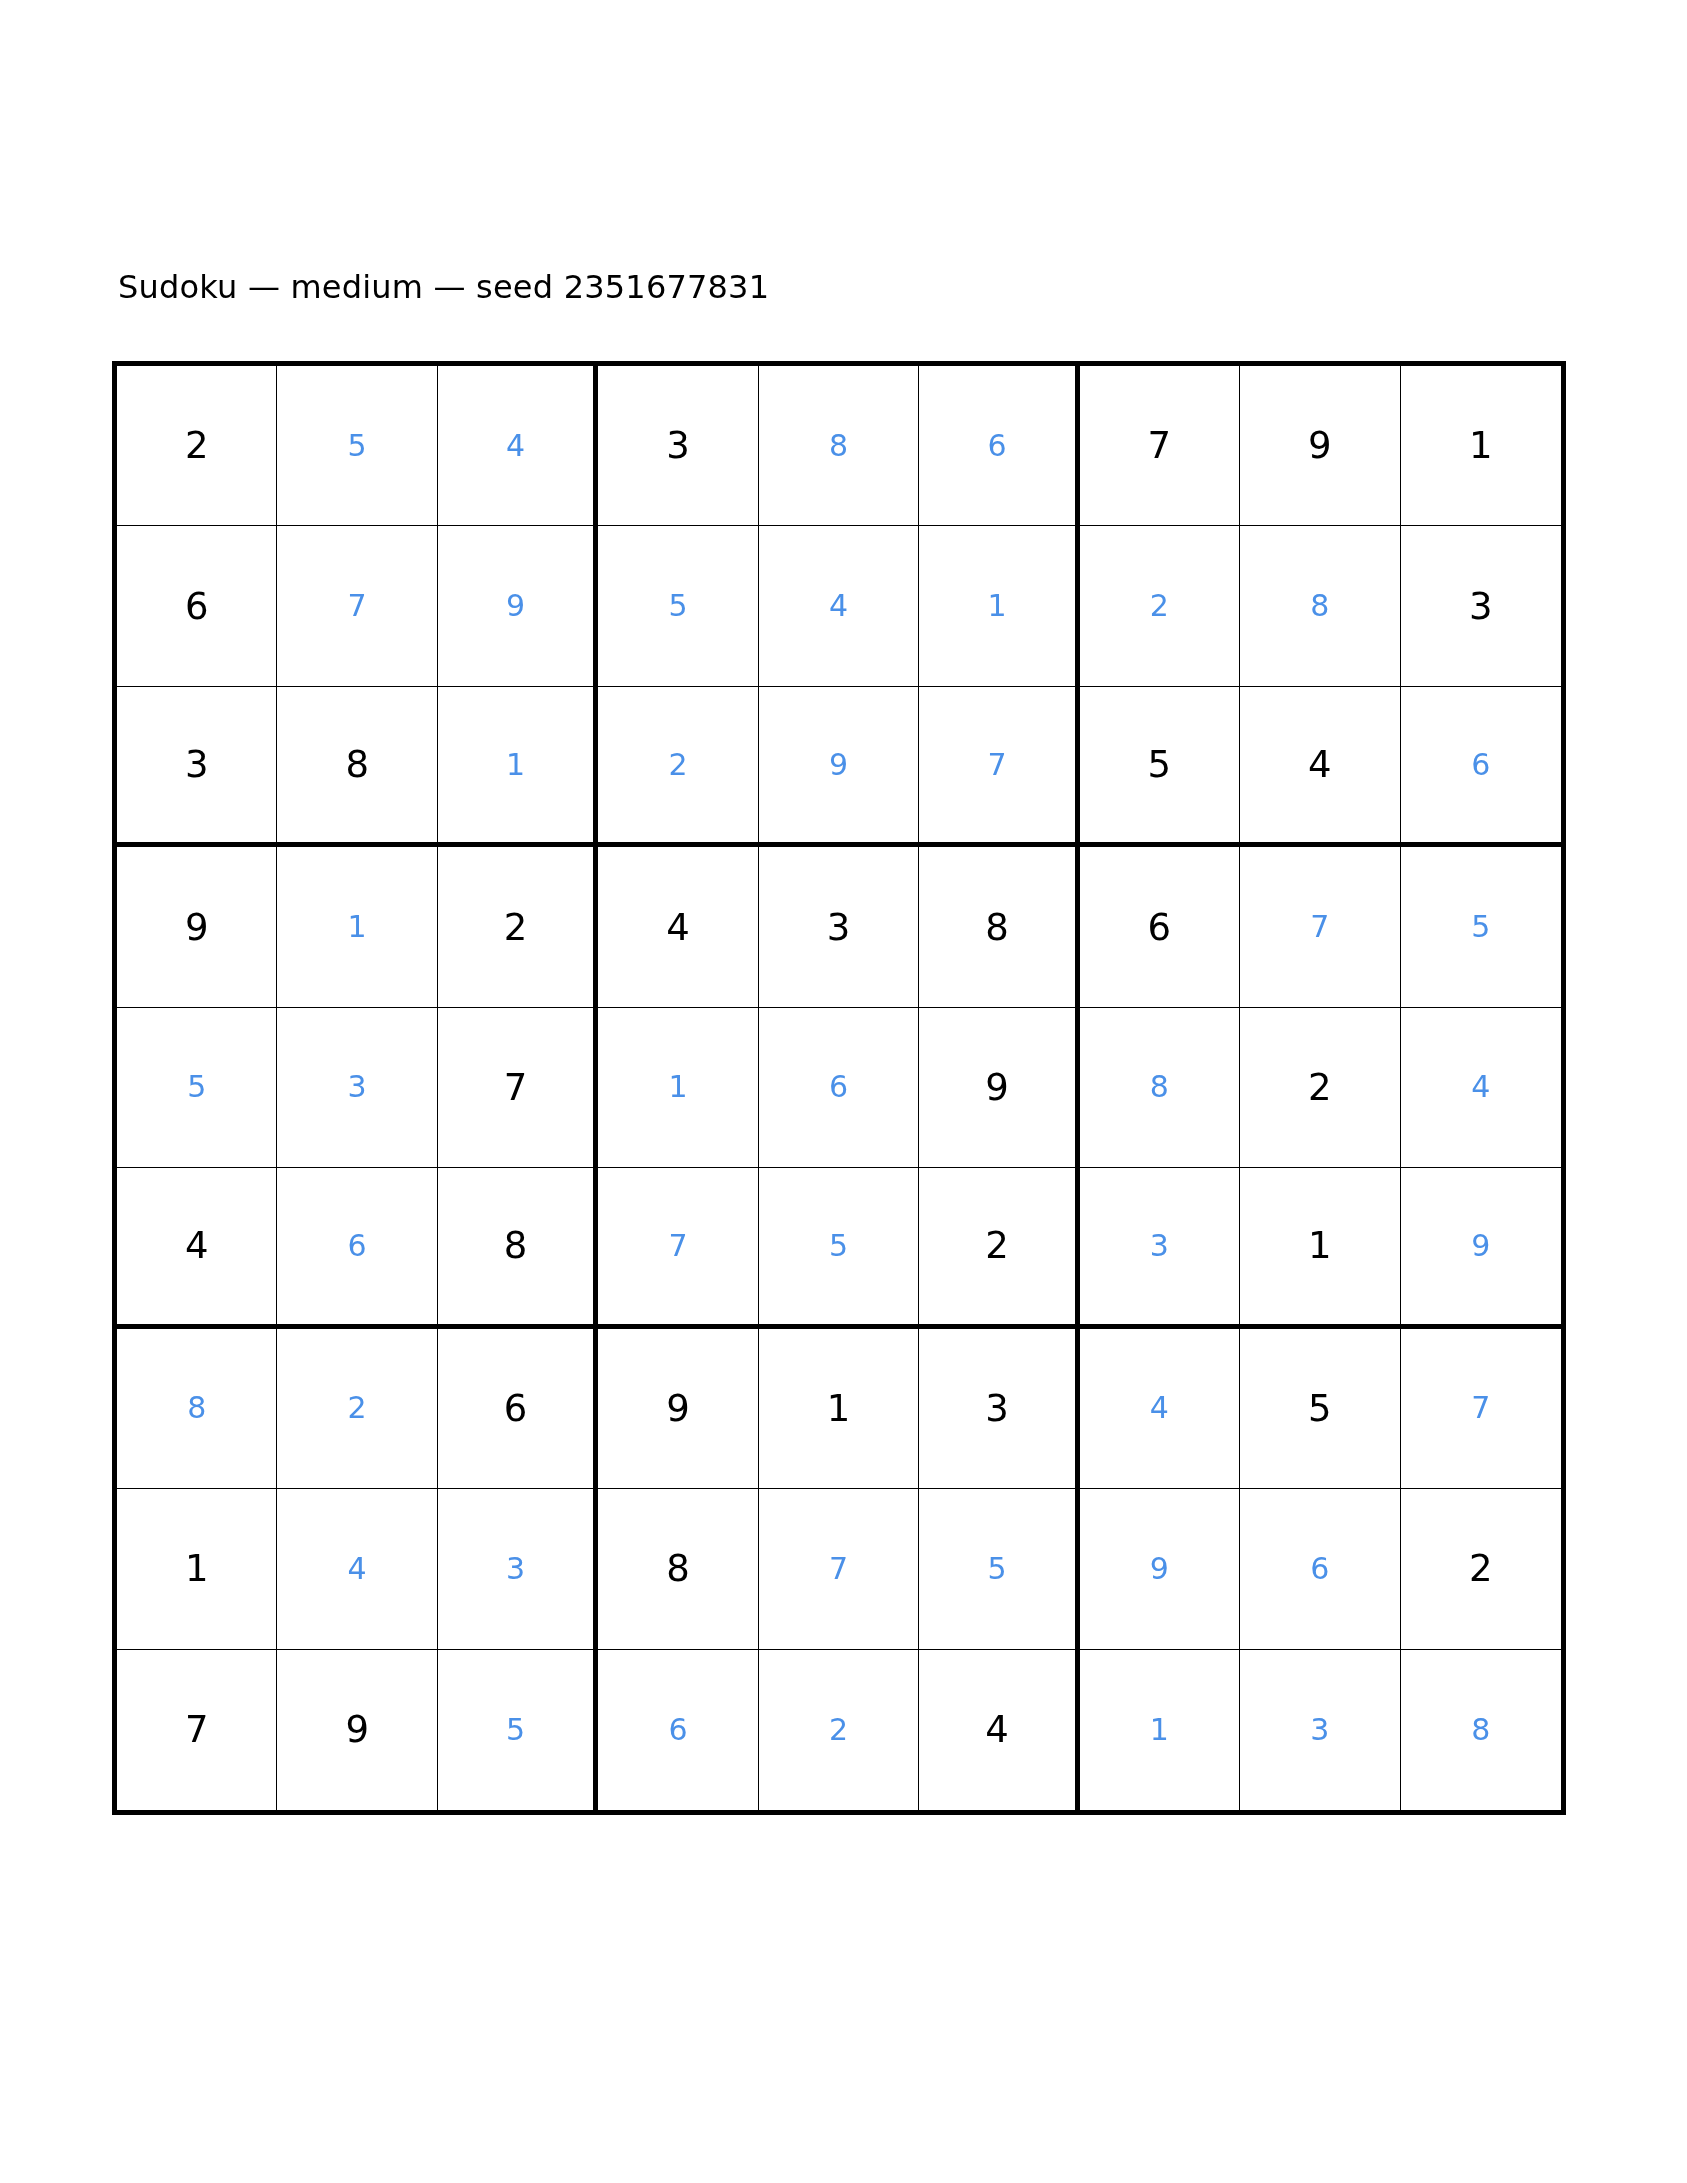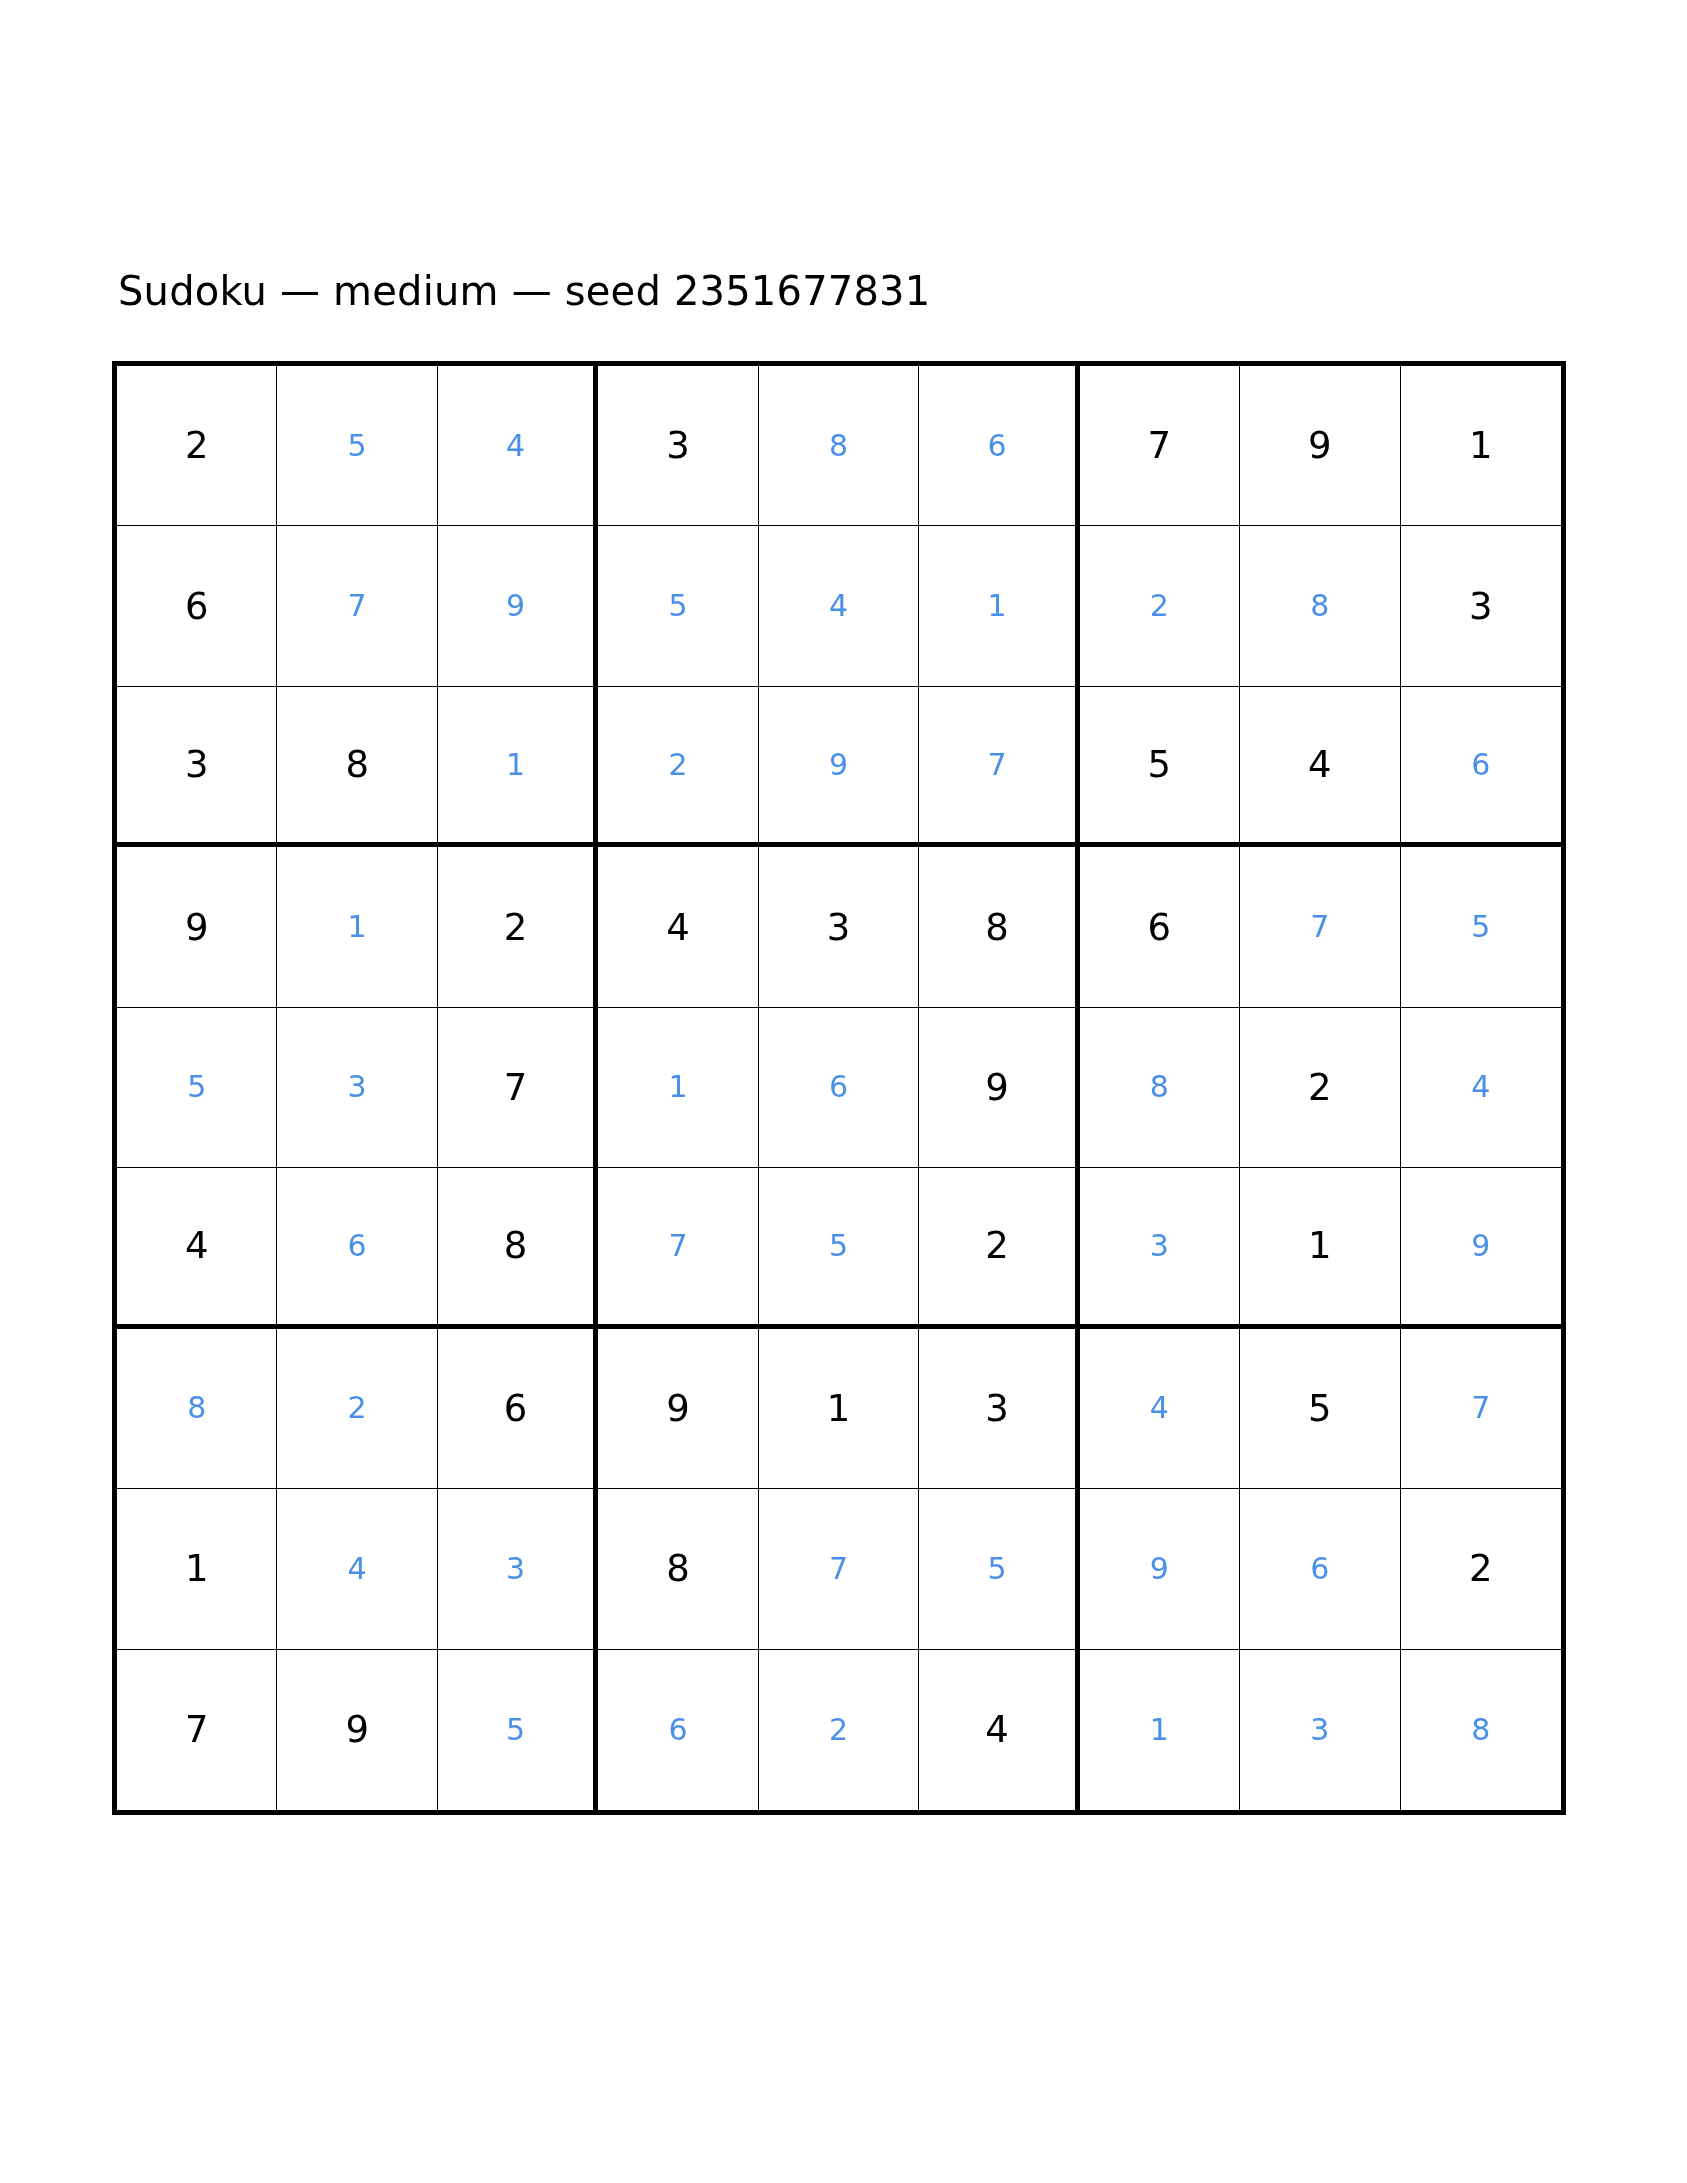--- a/index.html
+++ b/index.html
@@ -10,21 +10,21 @@
   body {
     width: 1687px;
     height: 2183px;
     font-family: "DejaVu Sans", sans-serif;
     position: relative;
   }
   #page-title {
     position: absolute;
     left: 118px;
     top: 268px;
-    font-size: 40px;
+    font-size: 32px;
     color: #000000;
     white-space: nowrap;
     letter-spacing: 0.2px;
   }
   #sudoku-board {
     position: absolute;
     left: 112px;
     top: 361px;
     width: 1454px;
     height: 1454px;

